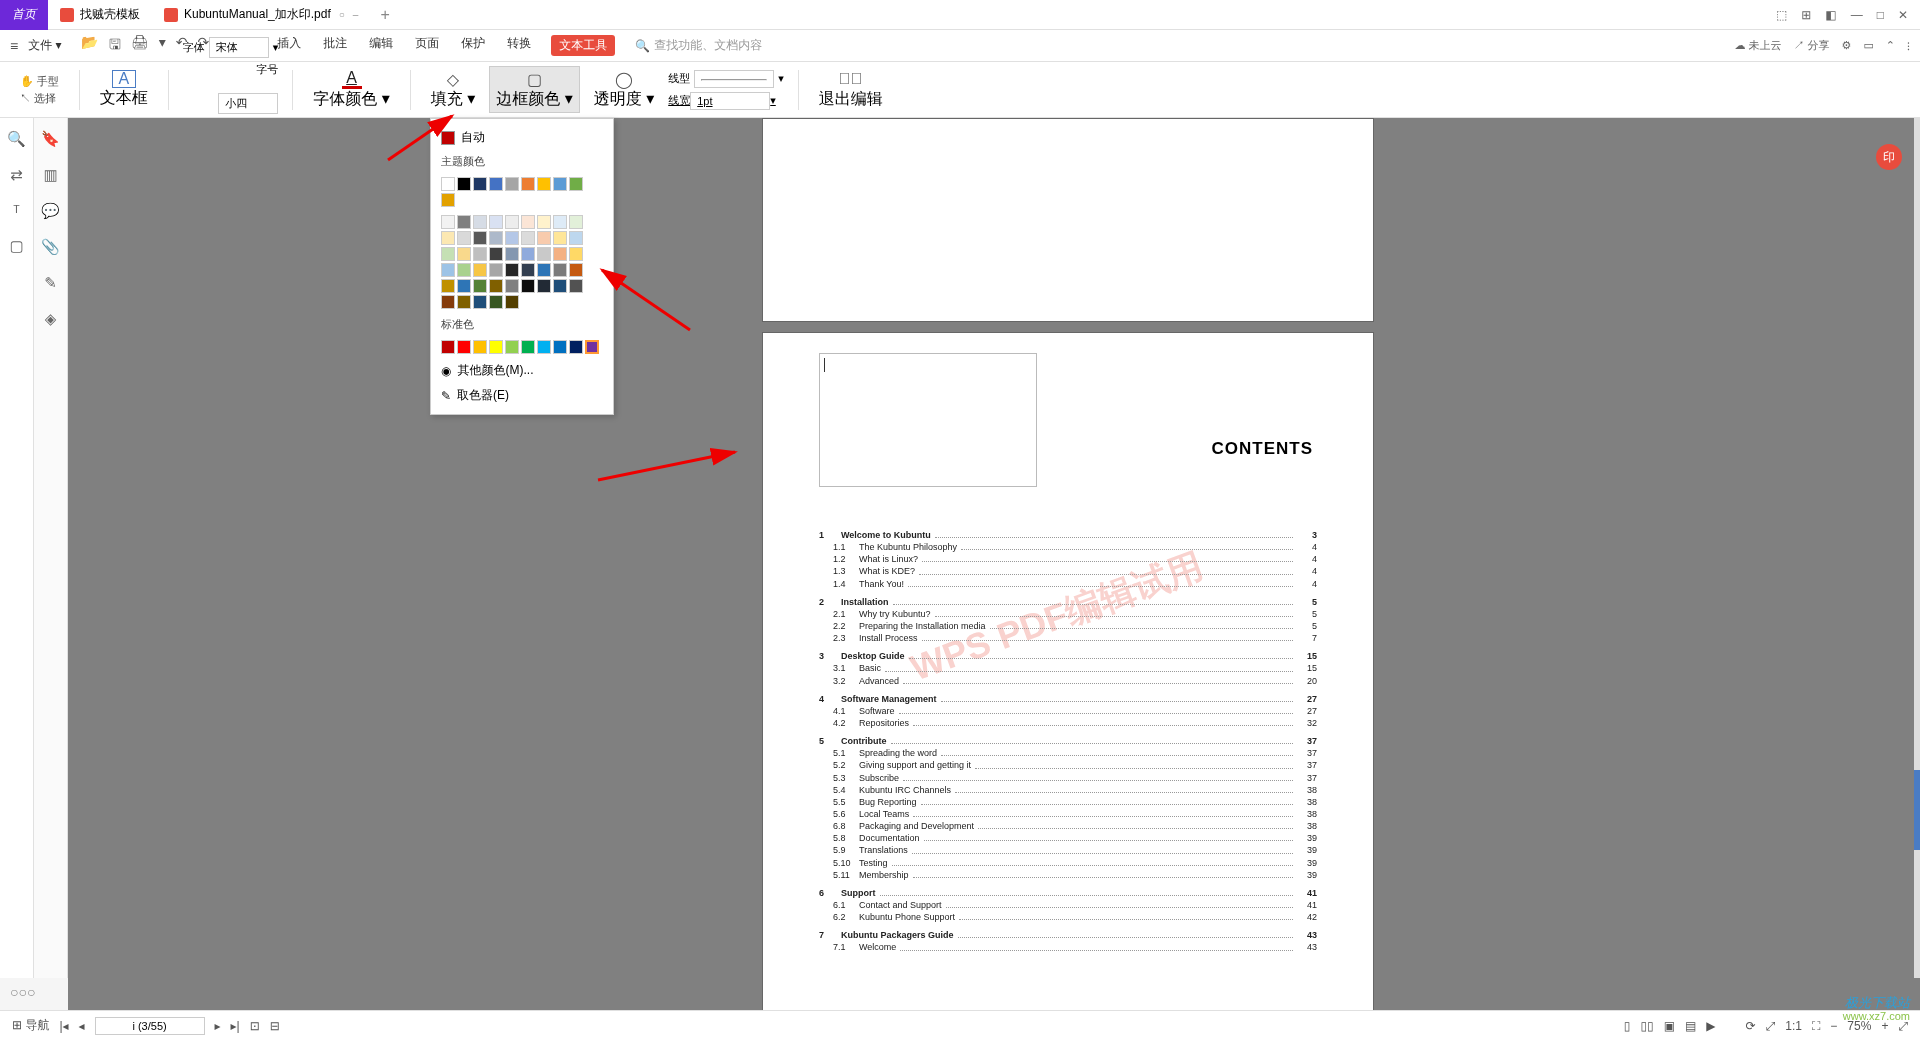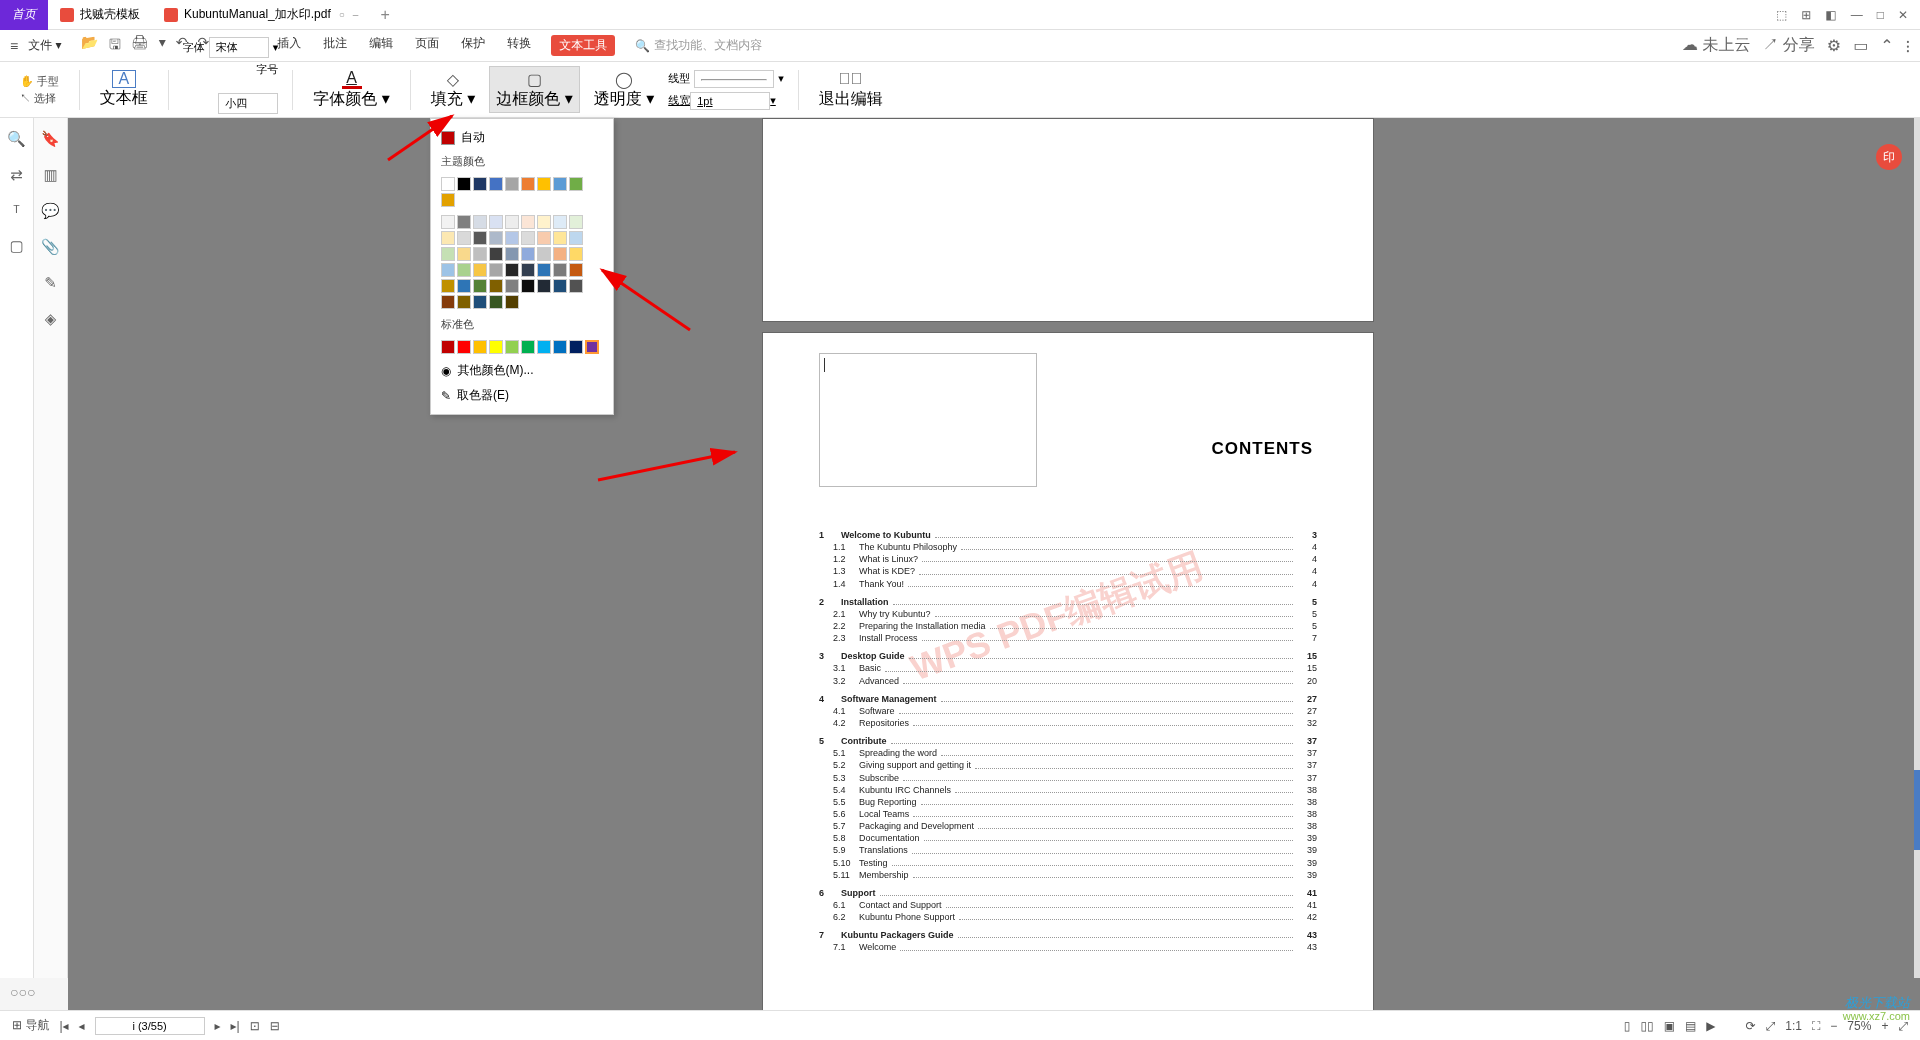--- a/index.html
+++ b/index.html
@@ -18,21 +18,21 @@
 
 .menubar { height: 32px; background: #fff; display: flex; align-items: center; padding: 0 10px; border-bottom: 1px solid #e0e0e0; }
 .menu-left { display: flex; align-items: center; gap: 6px; }
 .hamburger { font-size: 14px; color: #555; cursor: pointer; }
 .file-menu { font-size: 12px; color: #333; cursor: pointer; padding: 0 4px; }
 .menu-icons { display: flex; gap: 10px; margin-left: 10px; color: #555; font-size: 14px; }
 .menu-tabs { display: flex; gap: 18px; margin-left: 20px; font-size: 12px; color: #333; }
 .menu-tab { cursor: pointer; padding: 0 2px; }
 .menu-tab.active { background: #e84c3d; color: #fff; padding: 2px 8px; border-radius: 3px; }
 .search-area { margin-left: 20px; display: flex; align-items: center; color: #999; font-size: 12px; }
-.menu-right { margin-left: auto; display: flex; align-items: center; gap: 12px; font-size: 16px; color: #666; }
+.menu-right { margin-left: auto; display: flex; align-items: center; gap: 12px; font-size: 11px; color: #666; }
 
 
 .ribbon { height: 56px; background: #fff; display: flex; align-items: center; padding: 0 14px; border-bottom: 1px solid #e0e0e0; gap: 8px; }
 .ribbon-group { display: flex; flex-direction: column; align-items: center; font-size: 11px; color: #444; gap: 2px; padding: 0 6px; justify-content: center; }
 .ribbon-icon { width: 20px; height: 20px; display: flex; align-items: center; justify-content: center; color: #555; }
 .ribbon-sel { border: 1px solid #ccc; font-size: 11px; padding: 2px 6px; min-width: 60px; background: #fff; }
 .ribbon-divider { width: 1px; height: 40px; background: #e0e0e0; margin: 0 6px; }
 .ribbon-btn { display: flex; flex-direction: column; align-items: center; cursor: pointer; padding: 2px 6px; }
 .ribbon-btn.sel { background: #e6e6e6; border: 1px solid #ccc; }
 
@@ -367,21 +367,21 @@
           <span class="toc-dots"></span>
           <span class="toc-page">38</span>
         </div>
         <div class="toc-item">
           <span class="toc-sub">5.6</span>
           <span class="toc-text">Local Teams</span>
           <span class="toc-dots"></span>
           <span class="toc-page">38</span>
         </div>
         <div class="toc-item">
-          <span class="toc-sub">5.7</span>
+          <span class="toc-sub">6.8</span>
           <span class="toc-text">Packaging and Development</span>
           <span class="toc-dots"></span>
           <span class="toc-page">38</span>
         </div>
         <div class="toc-item">
           <span class="toc-sub">5.8</span>
           <span class="toc-text">Documentation</span>
           <span class="toc-dots"></span>
           <span class="toc-page">39</span>
         </div>

